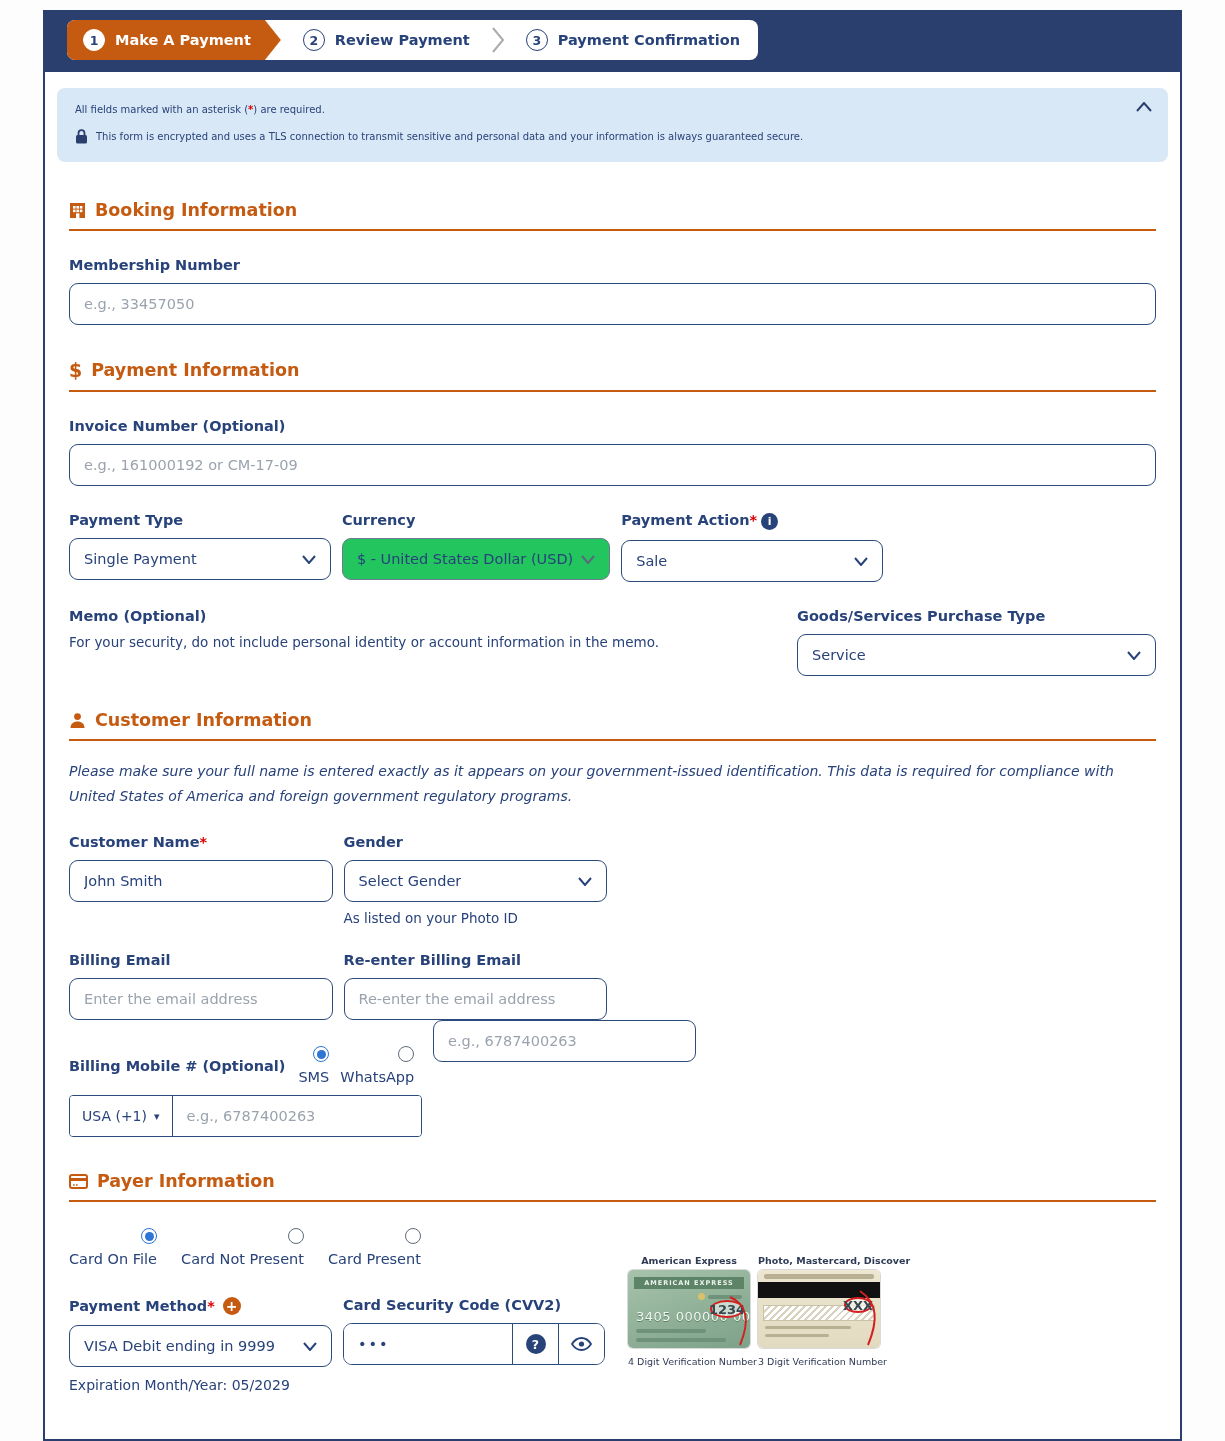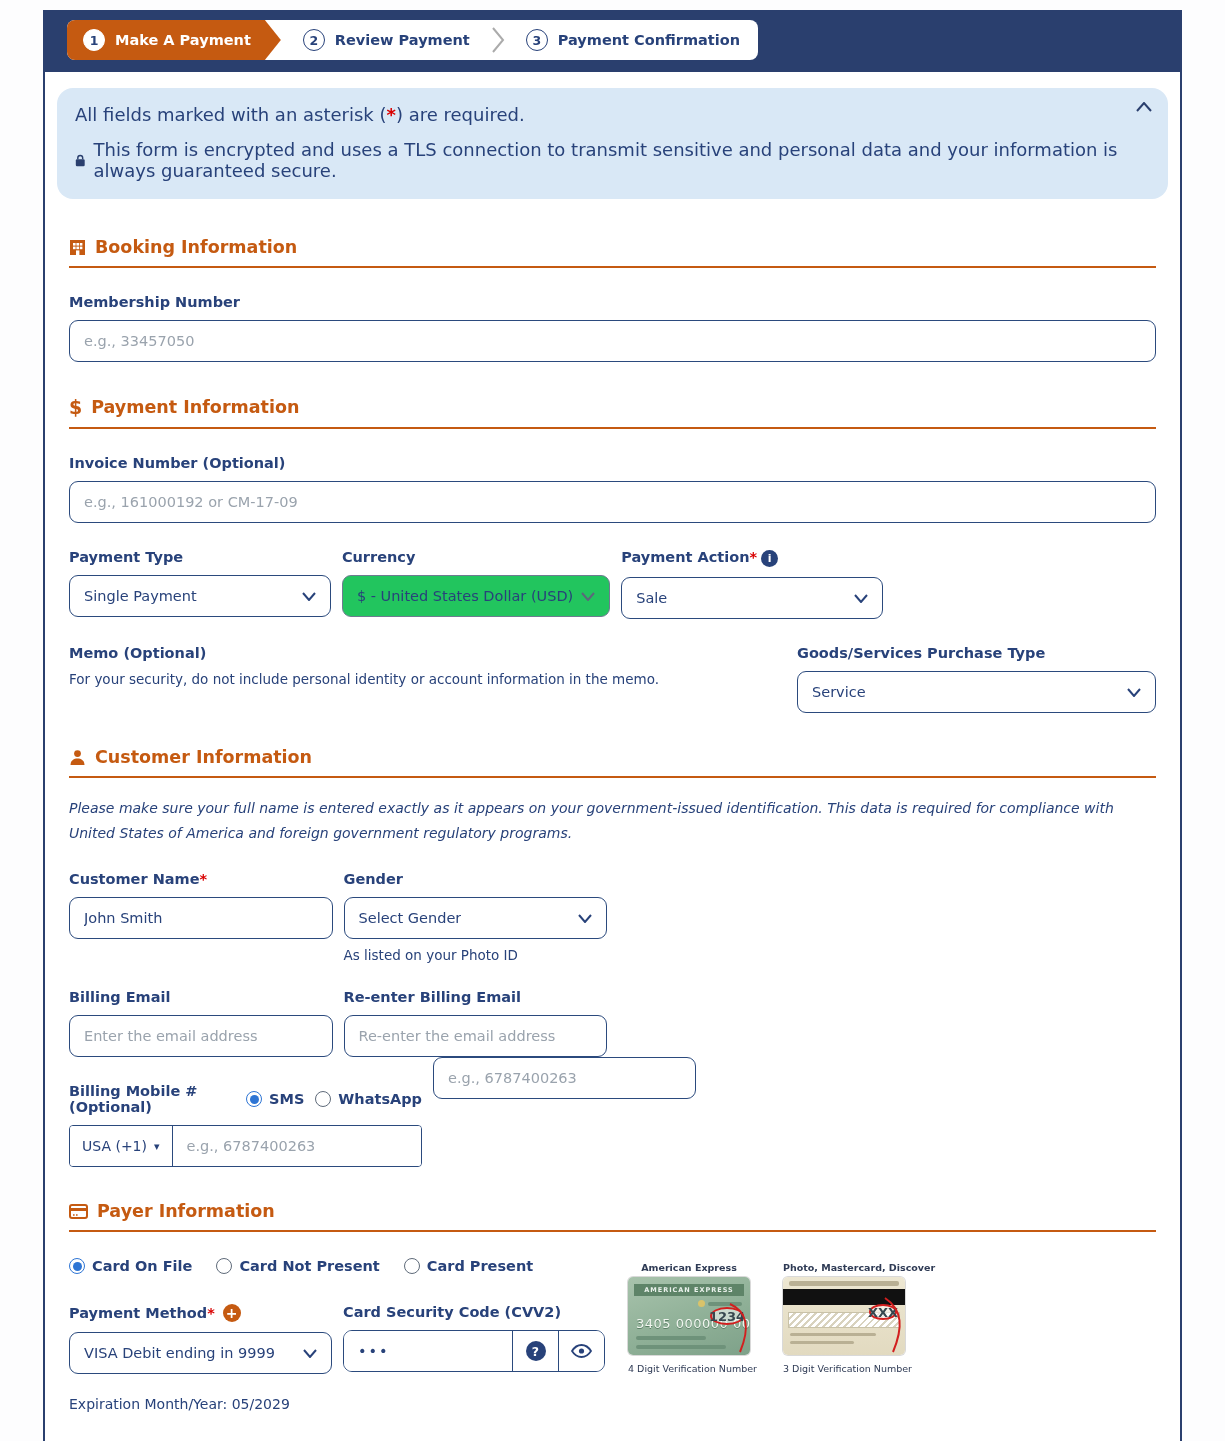--- a/index.html
+++ b/index.html
@@ -60,24 +60,24 @@
     border:1.5px solid var(--navy-text);
     display:flex;align-items:center;justify-content:center;
     font-size:12.5px;font-weight:bold;flex:0 0 auto;
   }
   .step.active .step-circle{border-color:#fff;}
   .step-sep{stroke:#ABABAB;stroke-width:2;fill:none;margin:0 2px;}
   
   .banner{
     margin:16px 12px 0;
     background:var(--banner-bg);
-    border-radius:16px;
+    border-radius:8px;
     padding:16px 46px 18px 18px;
     position:relative;
-    font-size:18px;
+    font-size:10px;
   }
   .banner p{margin:0 0 14px;}
   .banner p:last-child{margin-bottom:0;display:flex;align-items:center;gap:8px;}
   .banner .req{color:var(--red);font-weight:bold;}
   .banner-collapse{
     position:absolute;top:8px;right:12px;
     background:none;border:none;cursor:pointer;padding:4px;
   }
   
   .content{padding:14px 24px 46px;}
@@ -119,21 +119,21 @@
   textarea.txt{height:52px;min-height:52px;padding-top:12px;resize:both;}
   .helper{font-size:13.5px;margin-top:8px;color:var(--navy-text);}
   .notice{
     font-style:italic;font-size:14px;line-height:1.75;
     margin-top:18px;color:var(--navy-text);
   }
   .w-membership{width:172px;}
   .w-invoice{width:263px;}
   
   .radio-line{display:flex;align-items:center;gap:24px;}
-  .radio-opt{display:flex;align-items:flex-end;gap:7px;cursor:pointer;font-size:14.5px;font-weight:bold;}
+  .radio-opt{display:flex;align-items:flex-end;gap:7px;cursor:pointer;font-size:14.5px;font-weight:normal;flex-direction:column;}
   .radio-dot{
     width:16px;height:16px;border-radius:50%;
     border:1.5px solid #5F6B7A;background:#fff;flex:0 0 auto;position:relative;
   }
   .radio-opt.checked .radio-dot{border-color:#2E75D4;}
   .radio-opt.checked .radio-dot::after{
     content:"";position:absolute;inset:2.5px;border-radius:50%;background:#2E75D4;
   }
   
   .input-group{display:flex;align-items:stretch;border:1.5px solid var(--border);border-radius:9px;overflow:hidden;background:#fff;height:42px;}
@@ -157,23 +157,23 @@
     color:#fff;font-size:11px;font-weight:bold;font-style:normal;
     display:inline-flex;align-items:center;justify-content:center;margin-left:4px;
   }
   .plus-circle{
     width:18px;height:18px;border-radius:50%;background:var(--orange);
     color:#fff;font-size:14px;font-weight:bold;
     display:inline-flex;align-items:center;justify-content:center;margin-left:8px;line-height:1;
   }
   
   .payer-row{display:flex;align-items:flex-start;gap:11px;margin-top:0;}
-  .exp-note{font-size:14px;margin-top:22px;}
-  
-  .cards-visual{display:flex;gap:33px;margin-left:12px;margin-top:-16px;}
+  .exp-note{font-size:14px;margin-top:10px;}
+  
+  .cards-visual{display:flex;gap:8px;margin-left:12px;margin-top:-16px;}
   .card-demo{width:122px;text-align:center;position:relative;}
   .card-demo .cap-top{font-size:9.5px;font-weight:bold;margin-bottom:4px;white-space:nowrap;color:#2F3B55;}
   .card-demo .cap-bot{font-size:9.5px;margin-top:8px;white-space:nowrap;color:#2F3B55;}
   .cc{width:122px;height:78px;border-radius:5px;position:relative;overflow:hidden;box-shadow:0 0 0 1px rgba(0,0,0,.15);}
   .cc-amex{background:linear-gradient(160deg,#A8C3AC 0%,#8FB097 55%,#7EA189 100%);}
   .amex-brand{
     margin:7px 6px 0;background:#5E8468;color:#EAF2EC;
     font-size:6.5px;font-weight:bold;letter-spacing:1px;padding:2px 0;
   }
   .amex-mill{display:flex;align-items:center;gap:3px;justify-content:flex-end;margin:4px 8px 0;}

